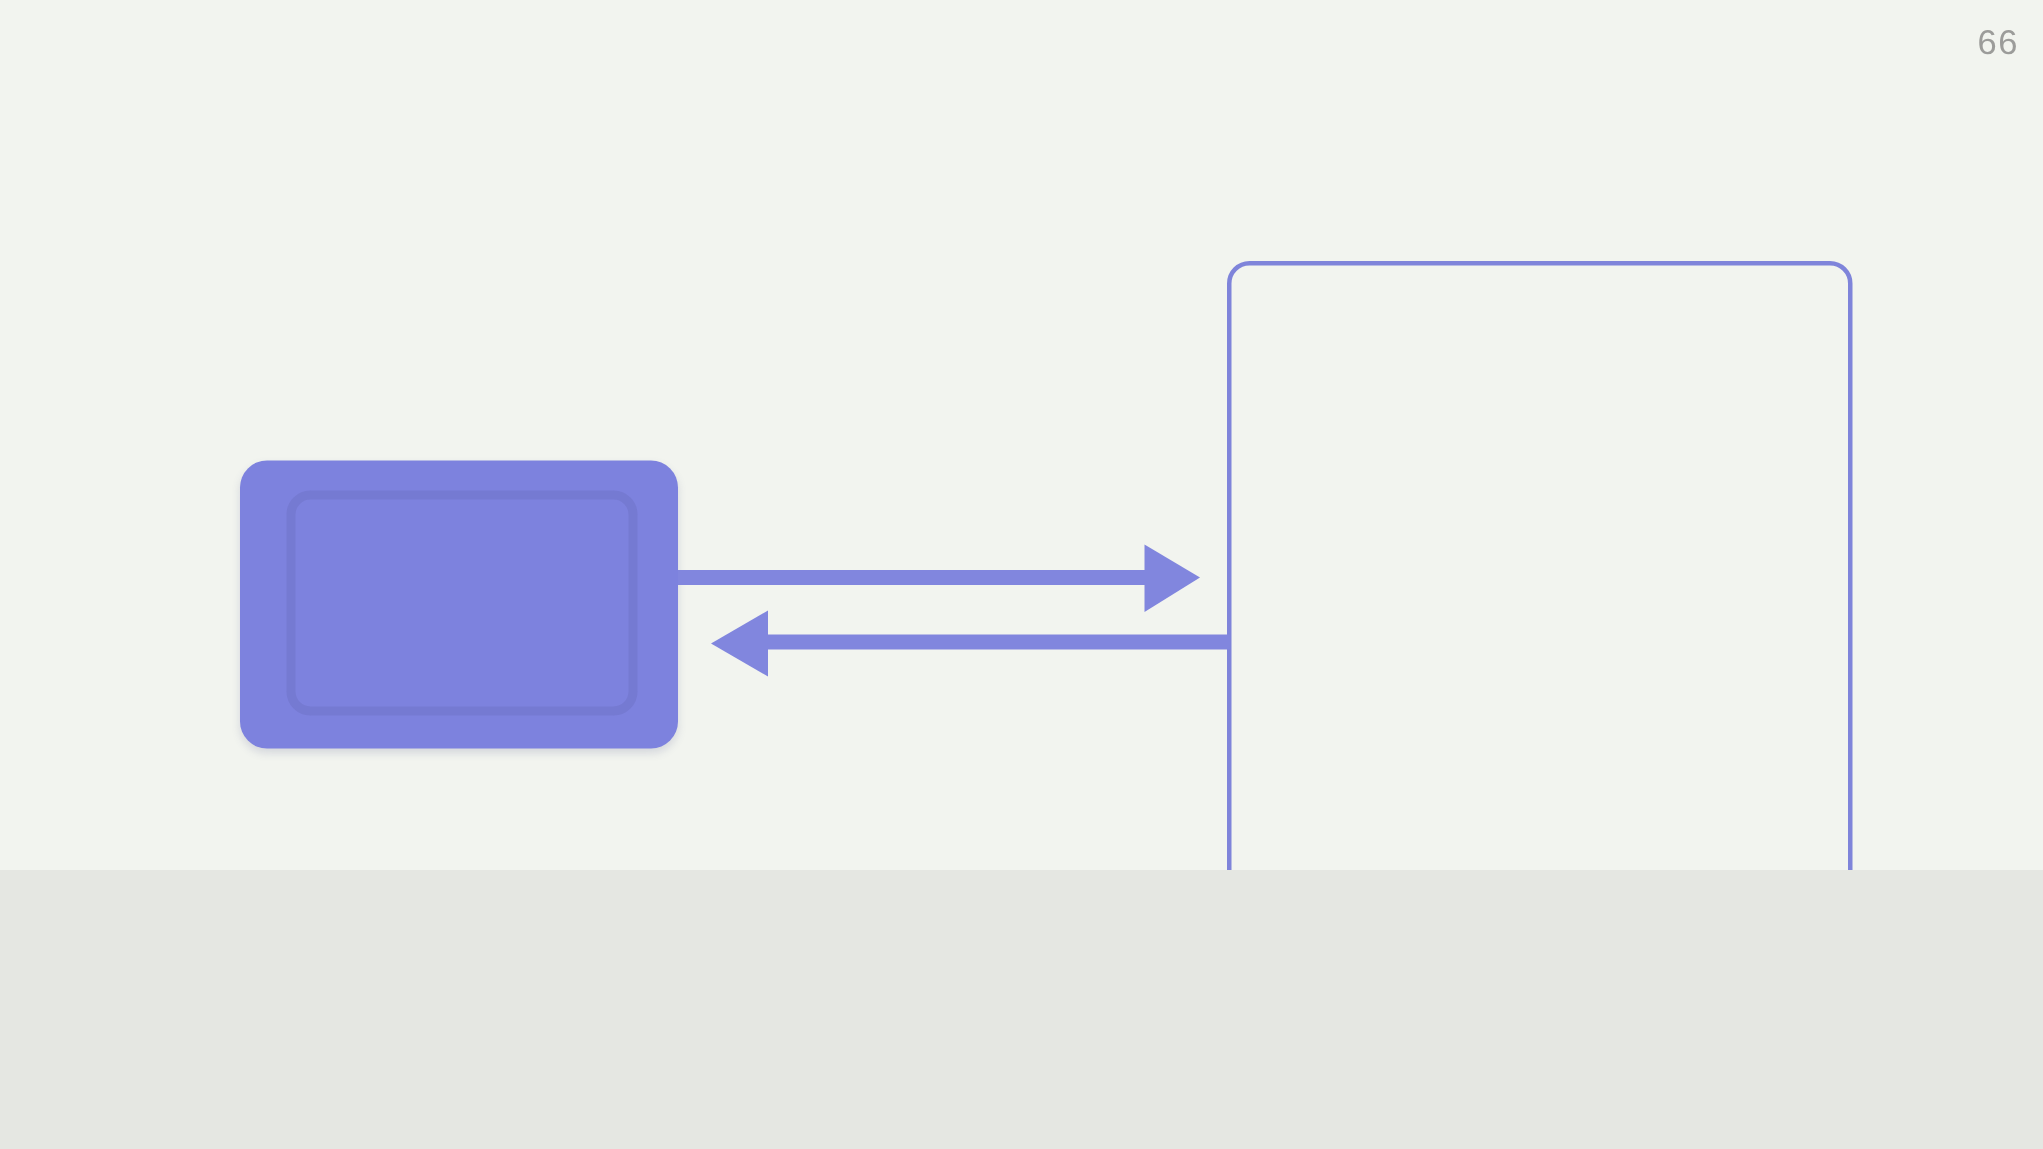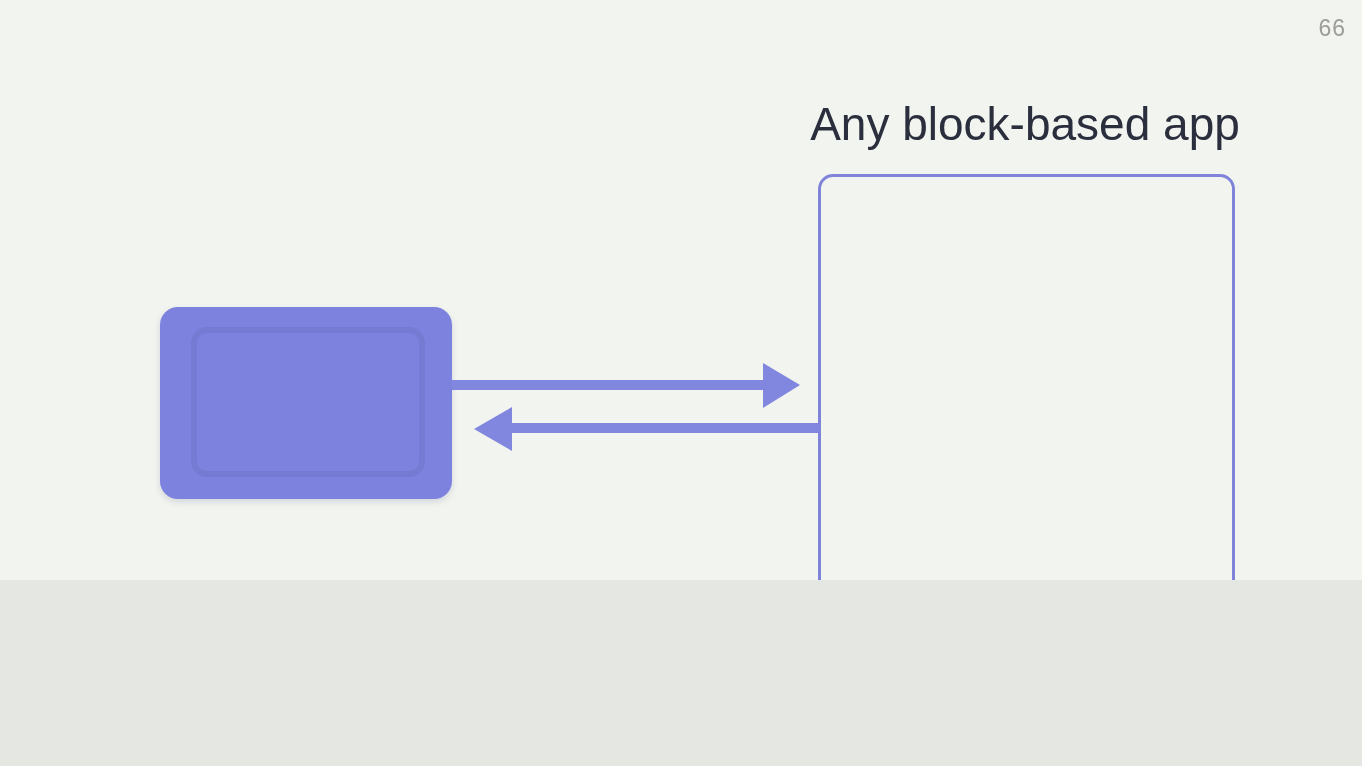--- a/index.html
+++ b/index.html
@@ -84,21 +84,20 @@
     pointer-events: none;
   }
 </style>
 </head>
 <body>
 
 <div class="slide">
 
   <div class="page-number">66</div>
 
-  <div class="heading app-title">Any block-based app</div>
 
 
   <div class="any-block">
     <div class="any-block-inner"></div>
   </div>
 
   <div class="app-box"></div>
 
   <svg class="arrows-layer" viewBox="0 0 1362 766" width="1362" height="766" xmlns="http://www.w3.org/2000/svg">
 

